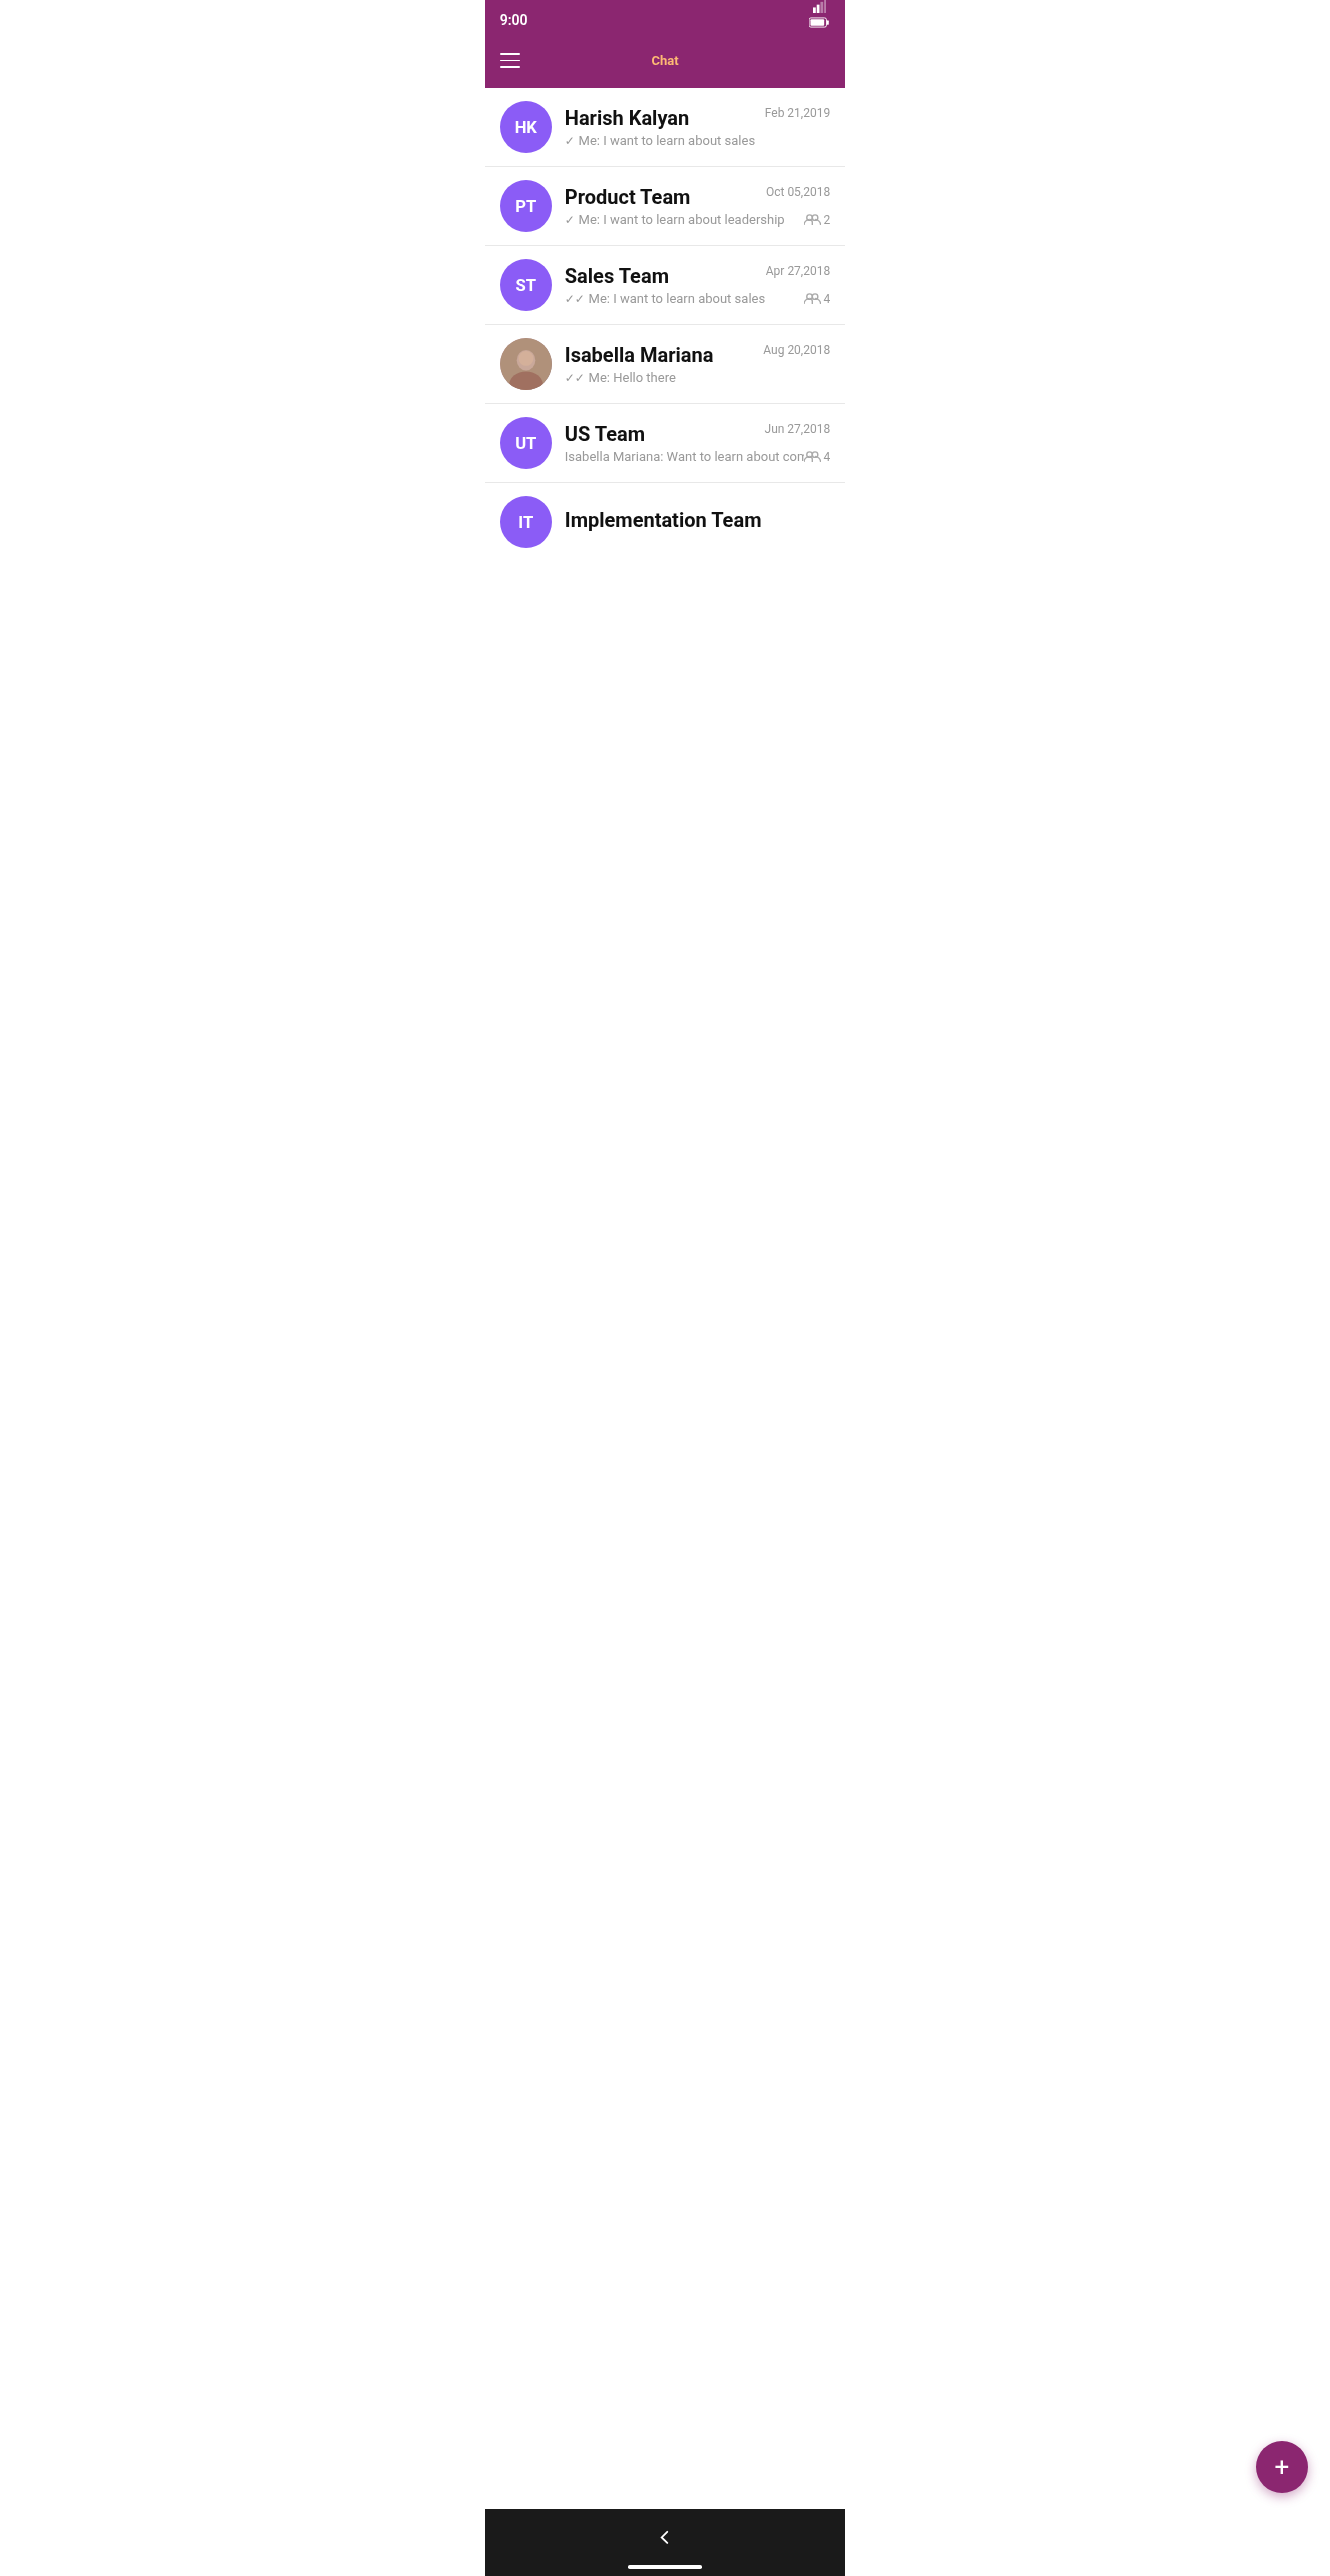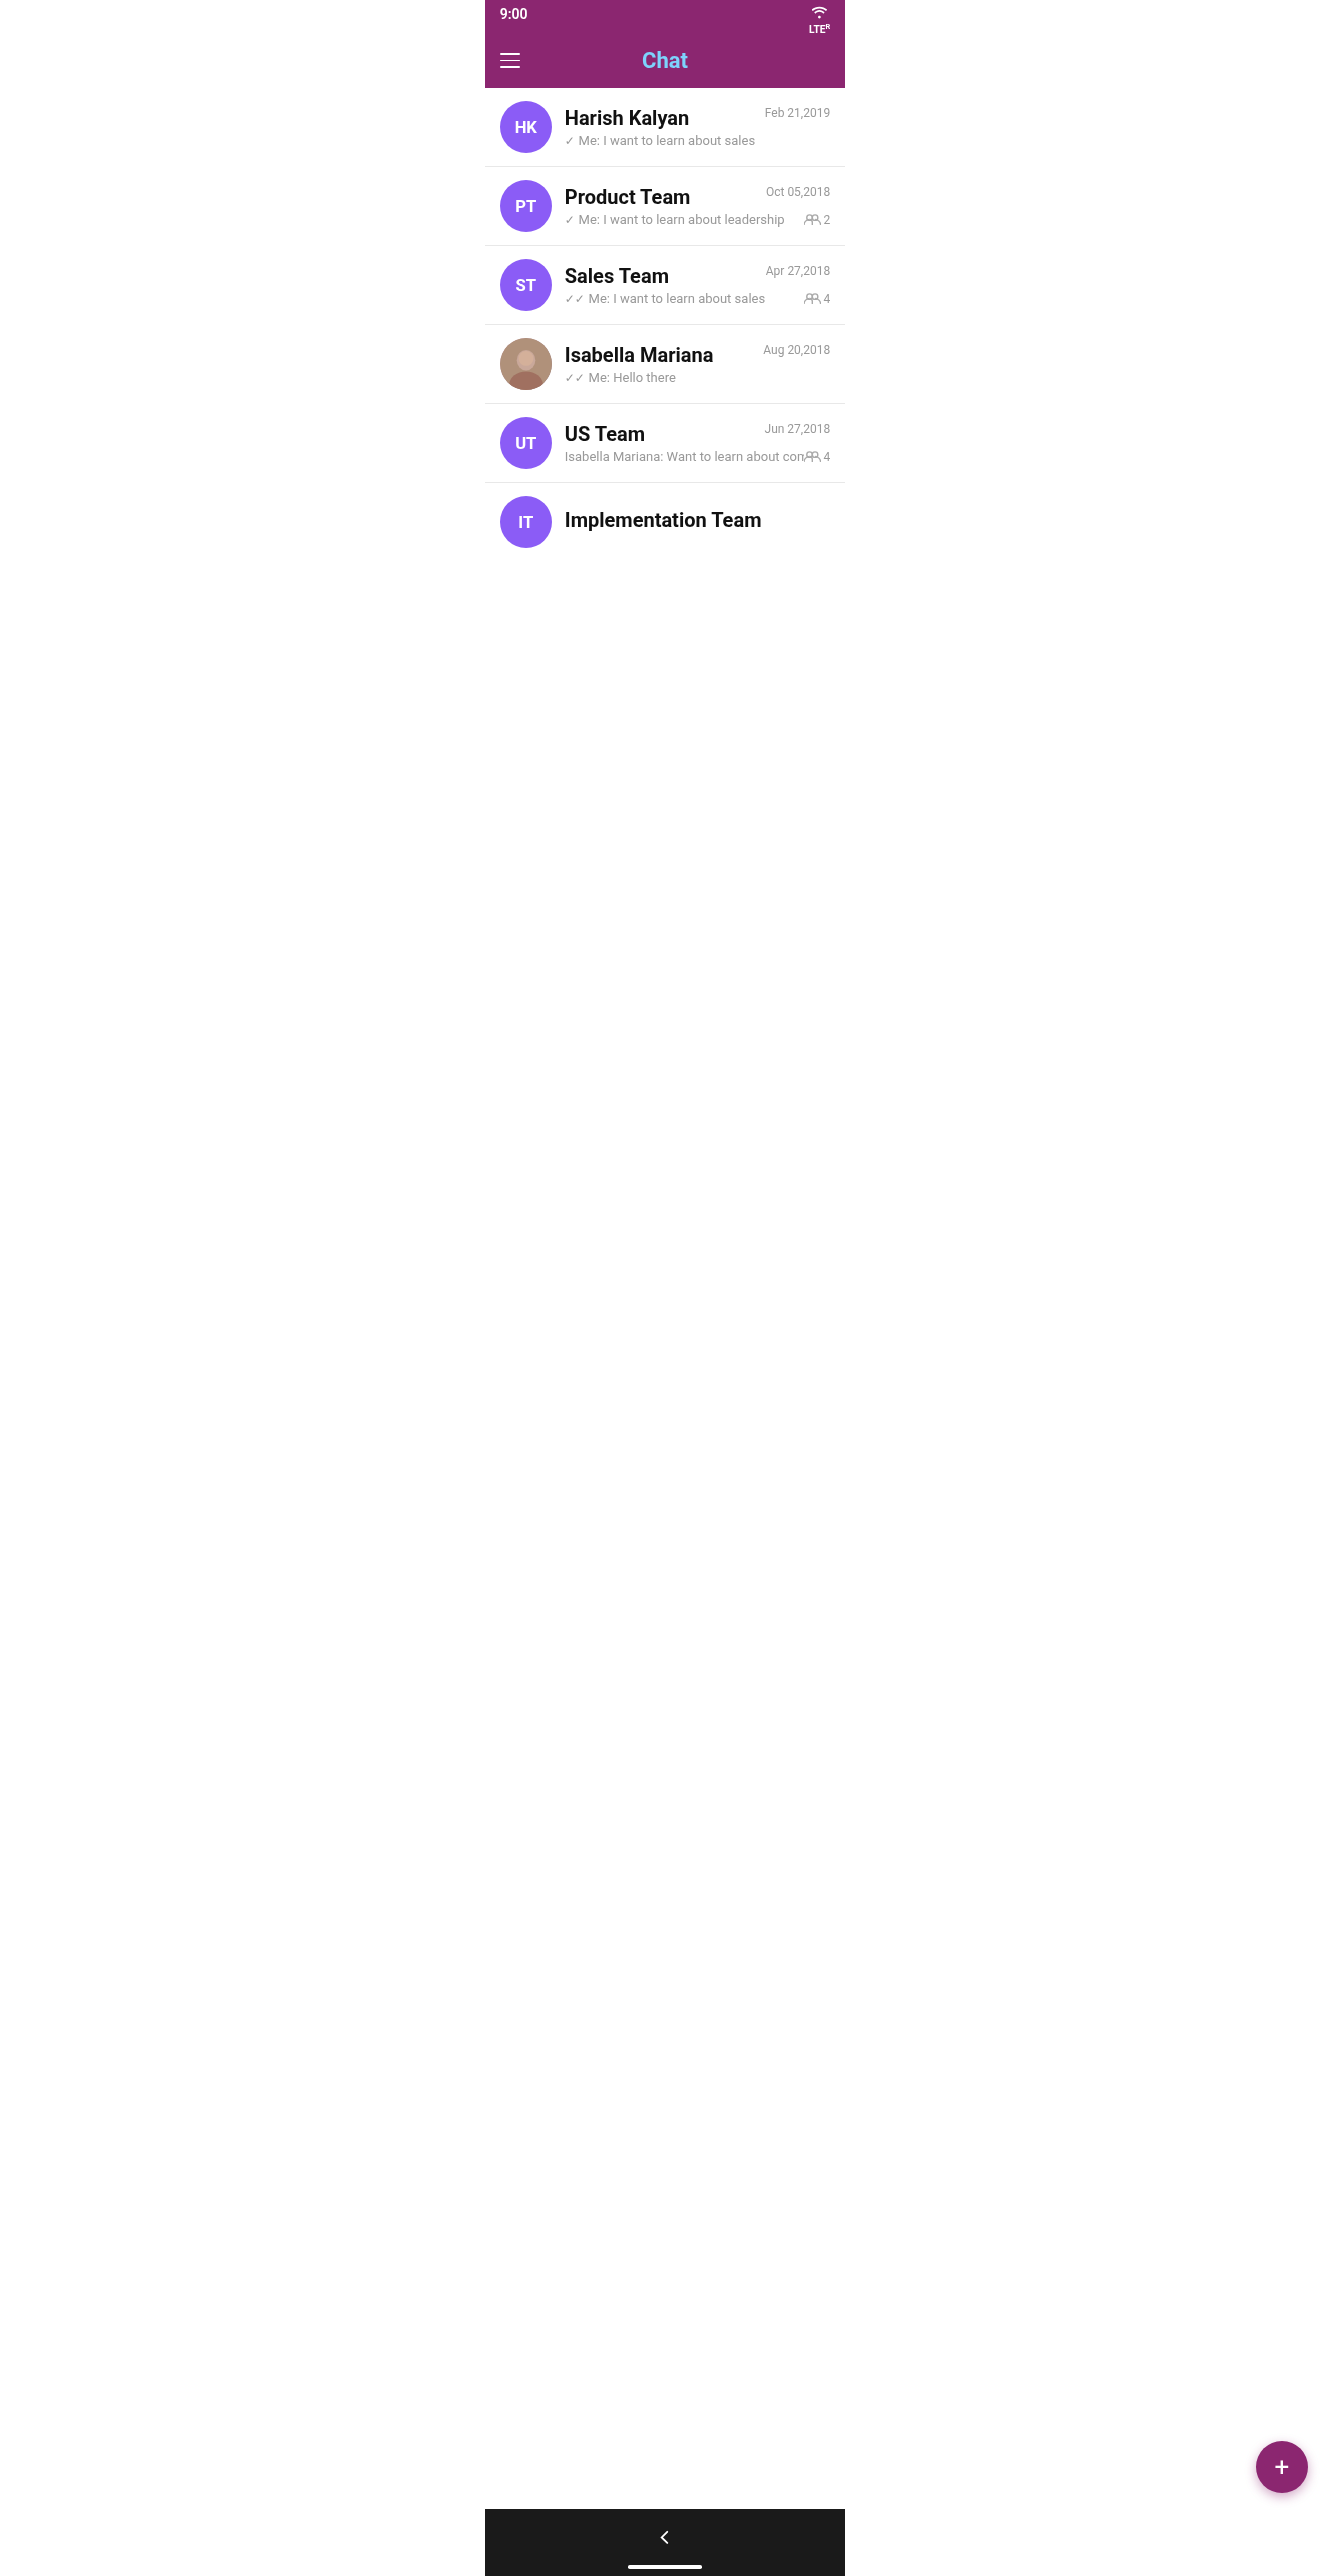--- a/index.html
+++ b/index.html
@@ -14,21 +14,21 @@
       position: relative;
       overflow-x: hidden;
     }
 
     
     .status-bar {
       background: #8B2670;
       color: #fff;
       display: flex;
       justify-content: space-between;
-      align-items: flex-start;
+      align-items: flex-end;
       padding: 5.5px 14.8px 5.5px 14.8px;
       height: 33px;
     }
     .status-time {
       font-size: 14px;
       font-weight: 600;
     }
     .status-icons {
       display: flex;
       align-items: center;
@@ -57,23 +57,23 @@
       display: block;
       width: 20.3px;
       height: 1.8px;
       background: #fff;
       border-radius: 1.8px;
     }
     .header-title {
       position: absolute;
       left: 50%;
       transform: translateX(-50%);
-      font-size: 22px;
+      font-size: 13px;
       font-weight: 700;
-      color: #7dd3fc;
+      color: #fdba74;
     }
 
     
     .chat-list {
       background: #fff;
       flex: 1;
     }
 
     .chat-item {
       display: flex;

